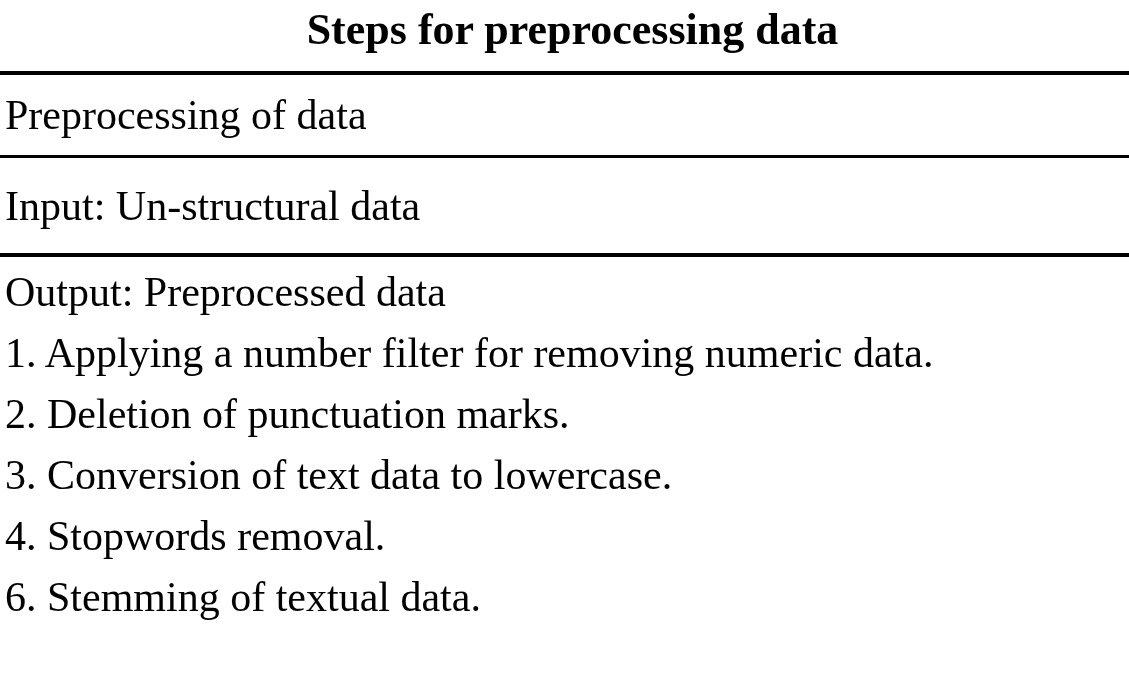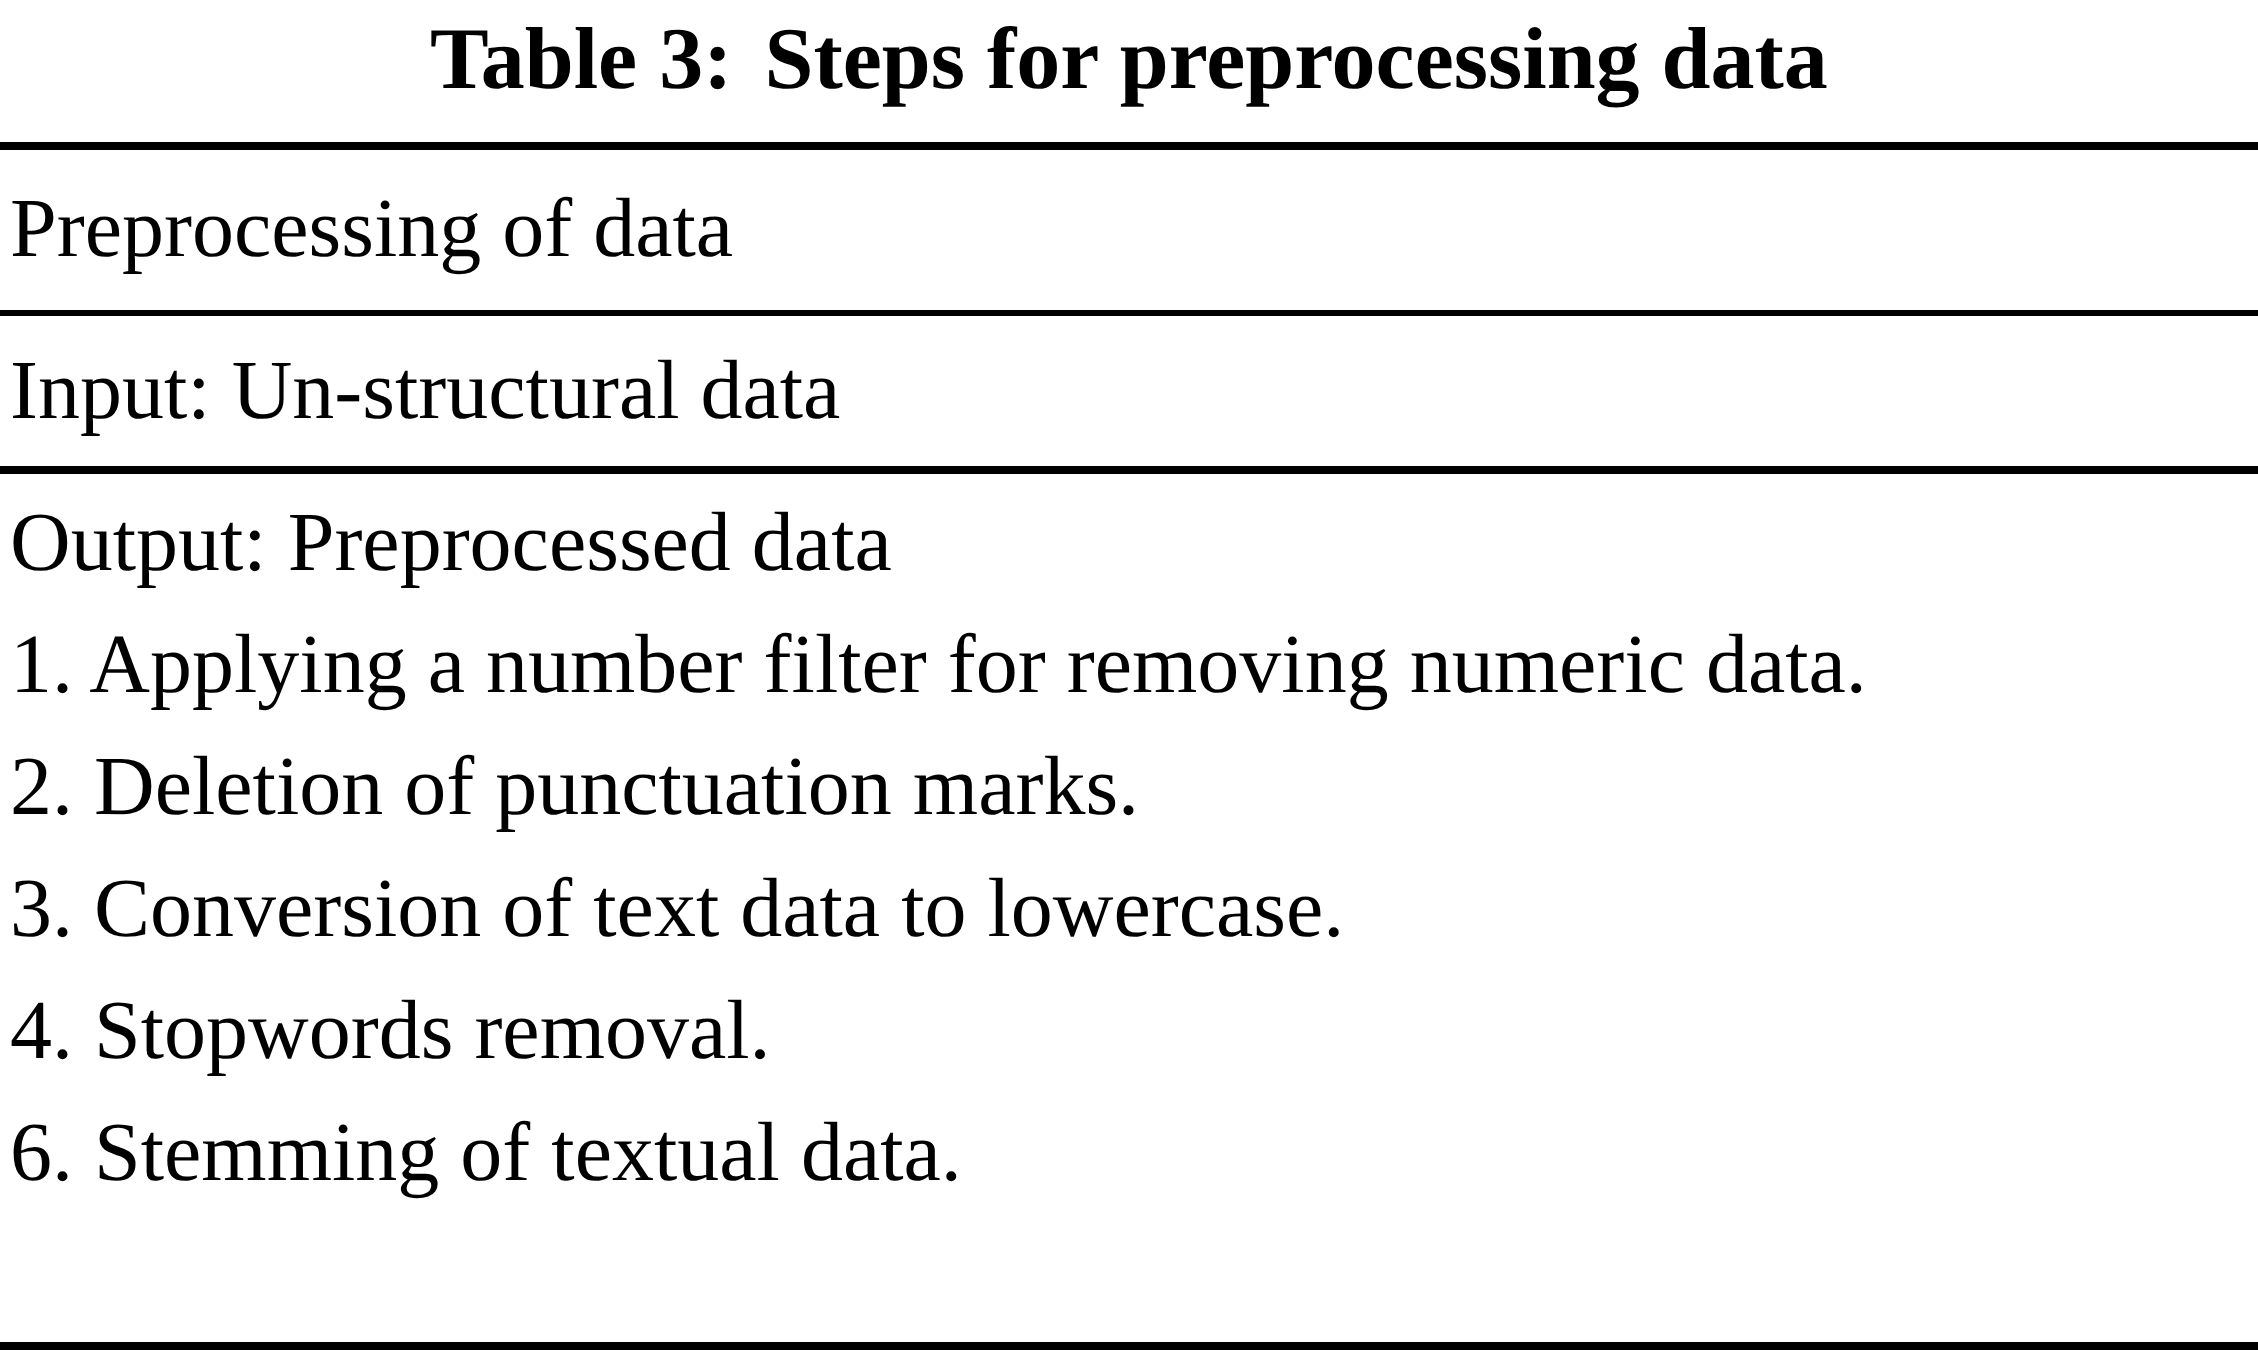--- a/index.html
+++ b/index.html
@@ -47,42 +47,42 @@
   .rule-thick { height: 4px; }
   .rule-thin  { height: 3px; }
   .trow {
     display: flex;
     align-items: center;
     padding-left: 5px;
     box-sizing: border-box;
     font-size: 42px;
   }
   .trow-header { height: 80px; }
-  .trow-input  { height: 75px; font-family: Liberation Serif, serif; }
+  .trow-input  { height: 95px; font-family: Liberation Serif, serif; }
   .trow-body {
     display: block;
     height: 434px;
     padding-top: 5px;
     padding-left: 5px;
     box-sizing: border-box;
     font-size: 42px;
   }
   .body-line {
     height: 61px;
     line-height: 61px;
     white-space: nowrap;
   }
 </style>
 </head>
 <body>
 
 <div class="page">
 
   <div class="caption">
-    <span class="caption-label">Table 3:</span><span class="caption-gap"></span><span class="caption-text">Steps for preprocessing data</span>
+    <span class="caption-gap"></span><span class="caption-text">Steps for preprocessing data</span>
   </div>
 
   <div class="rule rule-thick"></div>
 
   <div class="trow trow-header">
     <span>Preprocessing of data</span>
   </div>
 
   <div class="rule rule-thin"></div>
 

